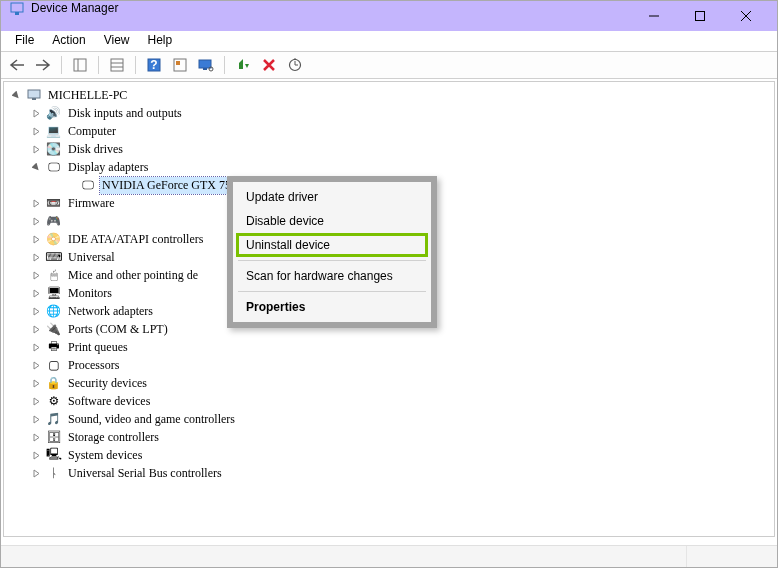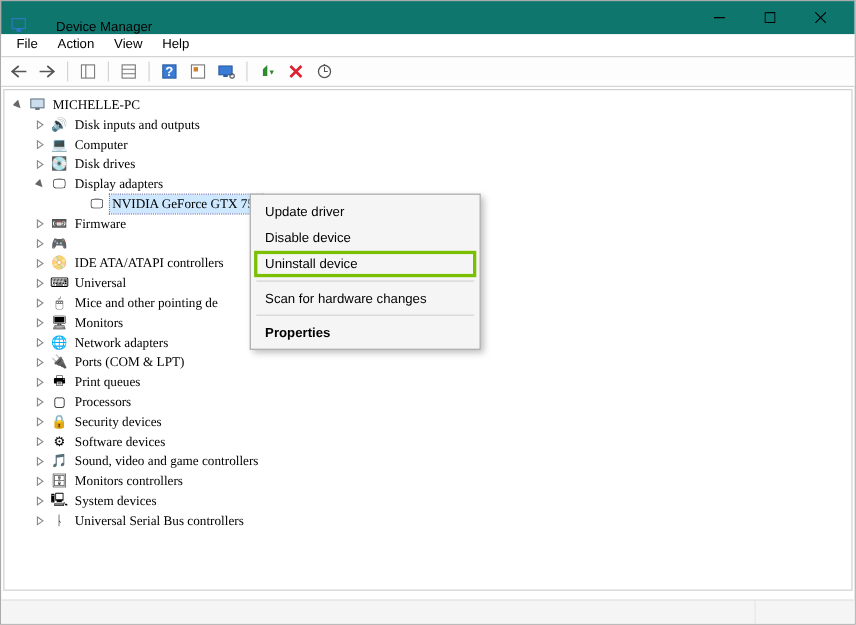--- a/index.html
+++ b/index.html
@@ -1,19 +1,19 @@
 <!DOCTYPE html>
 <html><head>
 <meta charset="utf-8">
 <style>
   * { box-sizing: border-box; margin: 0; padding: 0; font-family: "Segoe UI", Tahoma, sans-serif; font-size: 12px; }
   body { background: #fff; color: #000; width: 778px; height: 568px; overflow: hidden; border: 1px solid #aaa; position: relative; }
 
   
-  .titlebar { height: 30px; display: flex; align-items: flex-end; padding: 0 8px; background: #0f766e; gap: 20px; }
+  .titlebar { height: 30px; display: flex; align-items: flex-start; padding: 0 8px; background: #c4b5fd; }
   .titlebar .title-icon { width: 16px; height: 16px; margin-right: 6px; display:inline-flex; align-items:center; justify-content:center; }
   .titlebar .title { flex: 1; font-size: 12px; }
   .winbtns { display: flex; }
   .winbtn { width: 46px; height: 30px; display:flex; align-items:center; justify-content:center; }
   .winbtn svg { width: 10px; height: 10px; }
 
   
   .menubar { height: 20px; display:flex; padding: 0 6px; gap: 2px; }
   .menuitem { padding: 2px 8px; cursor: default; }
 
@@ -29,21 +29,21 @@
   .twisty { width:12px; height:12px; display:inline-flex; align-items:center; justify-content:center; margin-right:2px; }
   .twisty svg { width:9px; height:9px; }
   .node-icon { width:16px; height:16px; margin: 0 4px 0 2px; display:inline-flex; align-items:center; justify-content:center; }
   .label { padding: 1px 2px; font-family: Liberation Serif, serif; }
   .selected { background:#cde8ff; outline:1px dotted #66a; }
   .indent0 { padding-left: 2px; }
   .indent1 { padding-left: 22px; }
   .indent2 { padding-left: 56px; }
 
   
-  .ctx { position:absolute; top:175px; left:226px; width:210px; background:#f5f5f5; border:1px solid #a3a3a3; box-shadow: 3px 3px 6px rgba(0,0,0,.25); padding:3px; }
+  .ctx { position:absolute; top:175px; left:226px; width:210px; background:#f5f5f5; border:6px solid #a3a3a3; box-shadow: 3px 3px 6px rgba(0,0,0,.25); padding:3px; }
   .ctx-item { padding: 5px 10px; cursor:default; }
   .ctx-item.bold { font-weight:700; }
   .ctx-sep { height:1px; background:#d0d0d0; margin:3px 2px; }
   .ctx-item.highlight { outline: 3px solid #7ac000; outline-offset:-3px; }
 
   
   .statusbar { position:absolute; bottom:0; left:0; right:0; height:22px; border-top:1px solid #e0e0e0; background:#f5f5f5; display:flex; }
   .status-cell { border-right:1px solid #e5e5e5; height:100%; }
   .status-cell:first-child{ flex:1; }
   .status-cell:last-child{ width:90px; border-right:none; }
@@ -326,21 +326,21 @@
         <span class="node-icon">🎵</span>
         <span class="label">Sound, video and game controllers</span>
       </div>
       <div class="row indent1">
         <span class="twisty">
           <svg viewBox="0 0 9 9">
             <path d="M2 1 L7 4.5 L2 8 Z" fill="none" stroke="#888"></path>
           </svg>
         </span>
         <span class="node-icon">🗄</span>
-        <span class="label">Monitors controllers</span>
+        <span class="label">Storage controllers</span>
       </div>
       <div class="row indent1">
         <span class="twisty">
           <svg viewBox="0 0 9 9">
             <path d="M2 1 L7 4.5 L2 8 Z" fill="none" stroke="#888"></path>
           </svg>
         </span>
         <span class="node-icon">🖳</span>
         <span class="label">System devices</span>
       </div>

